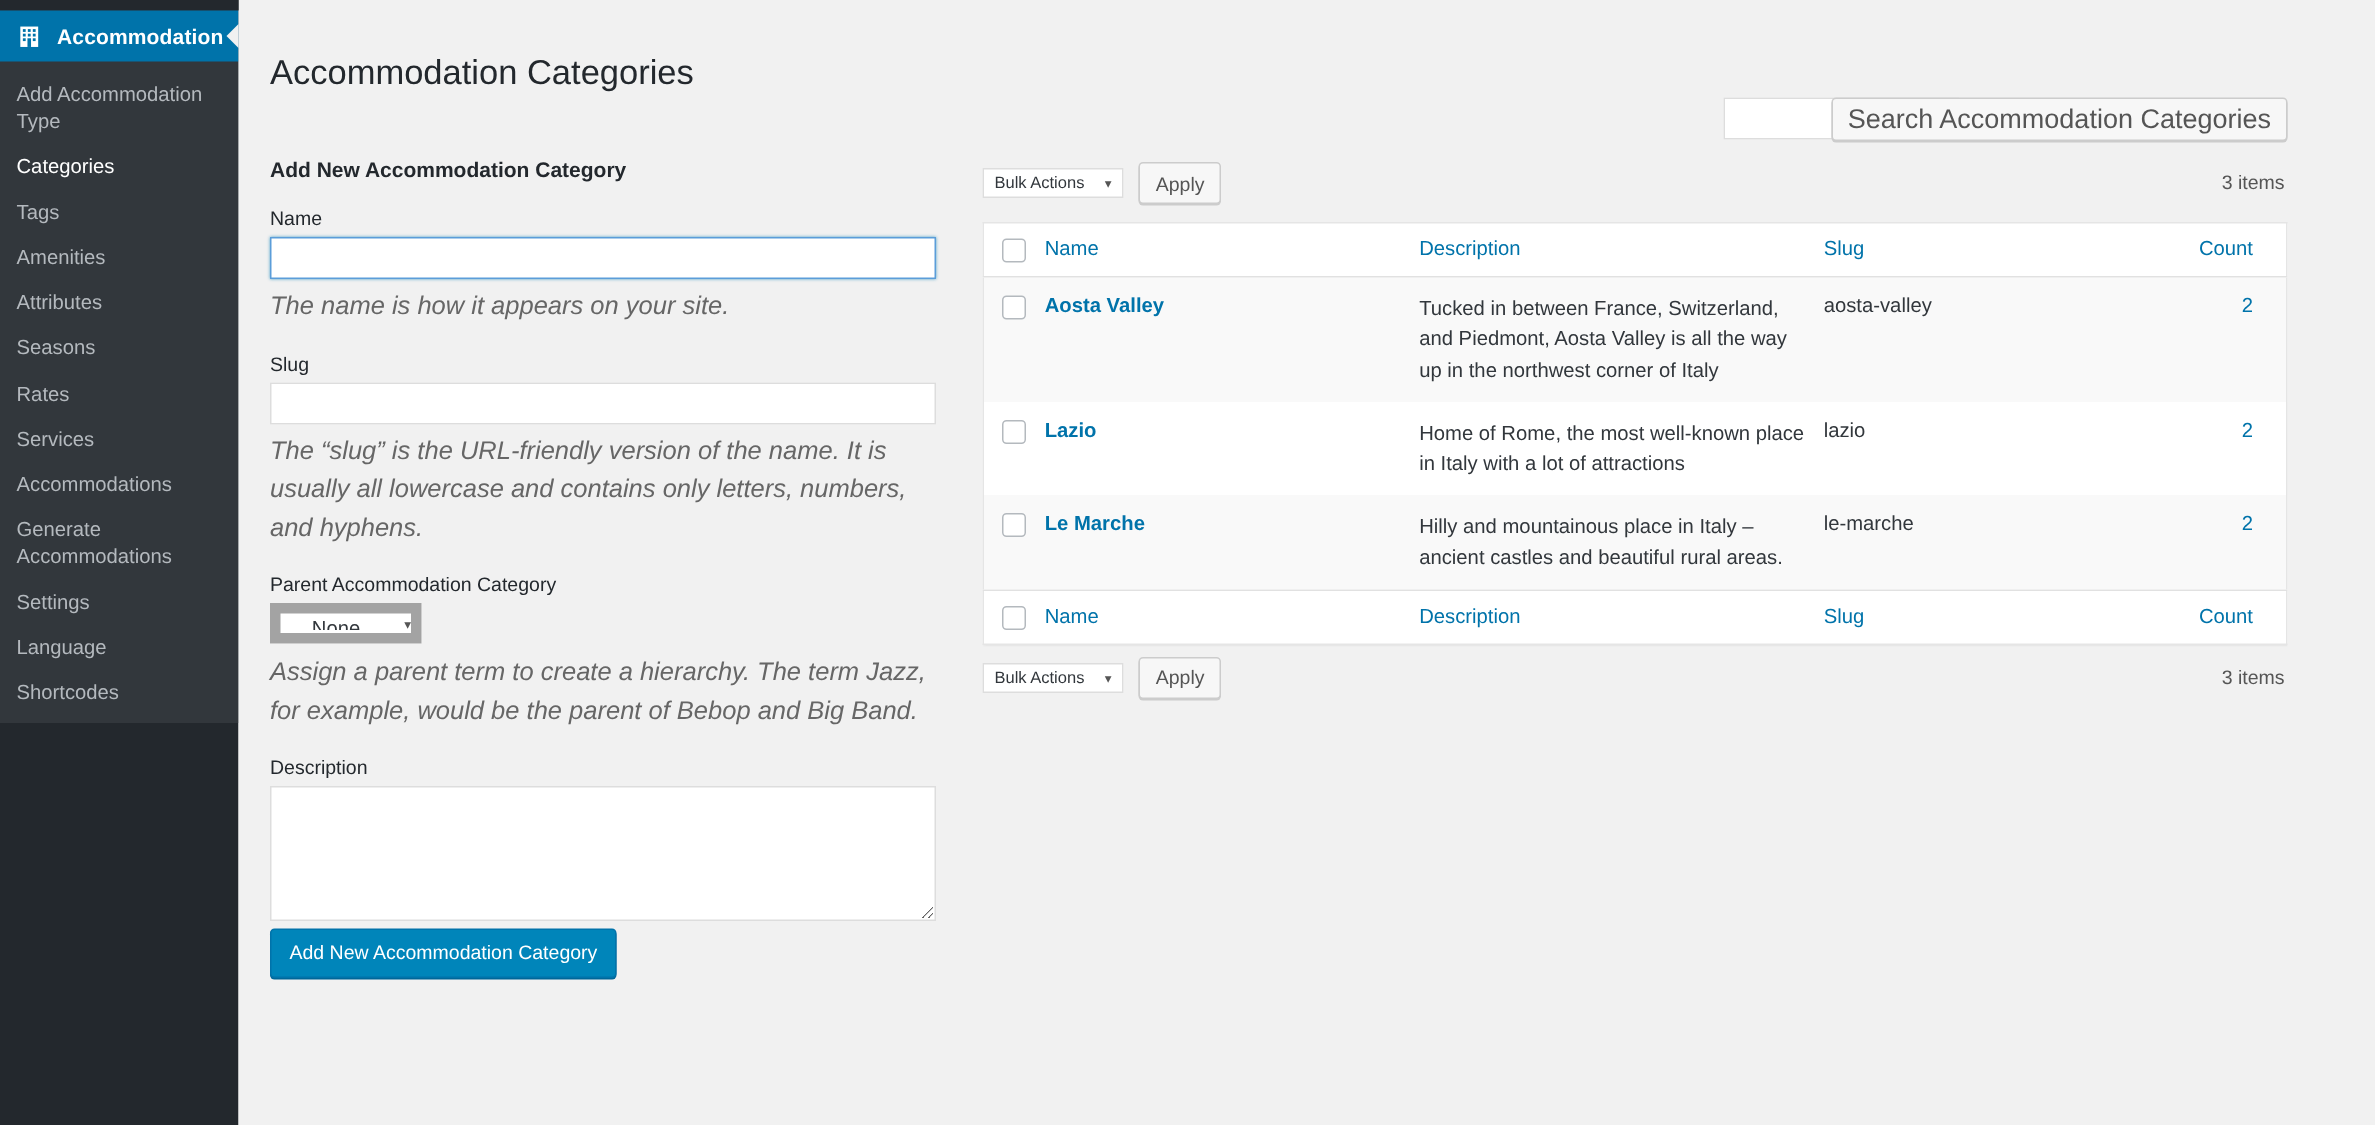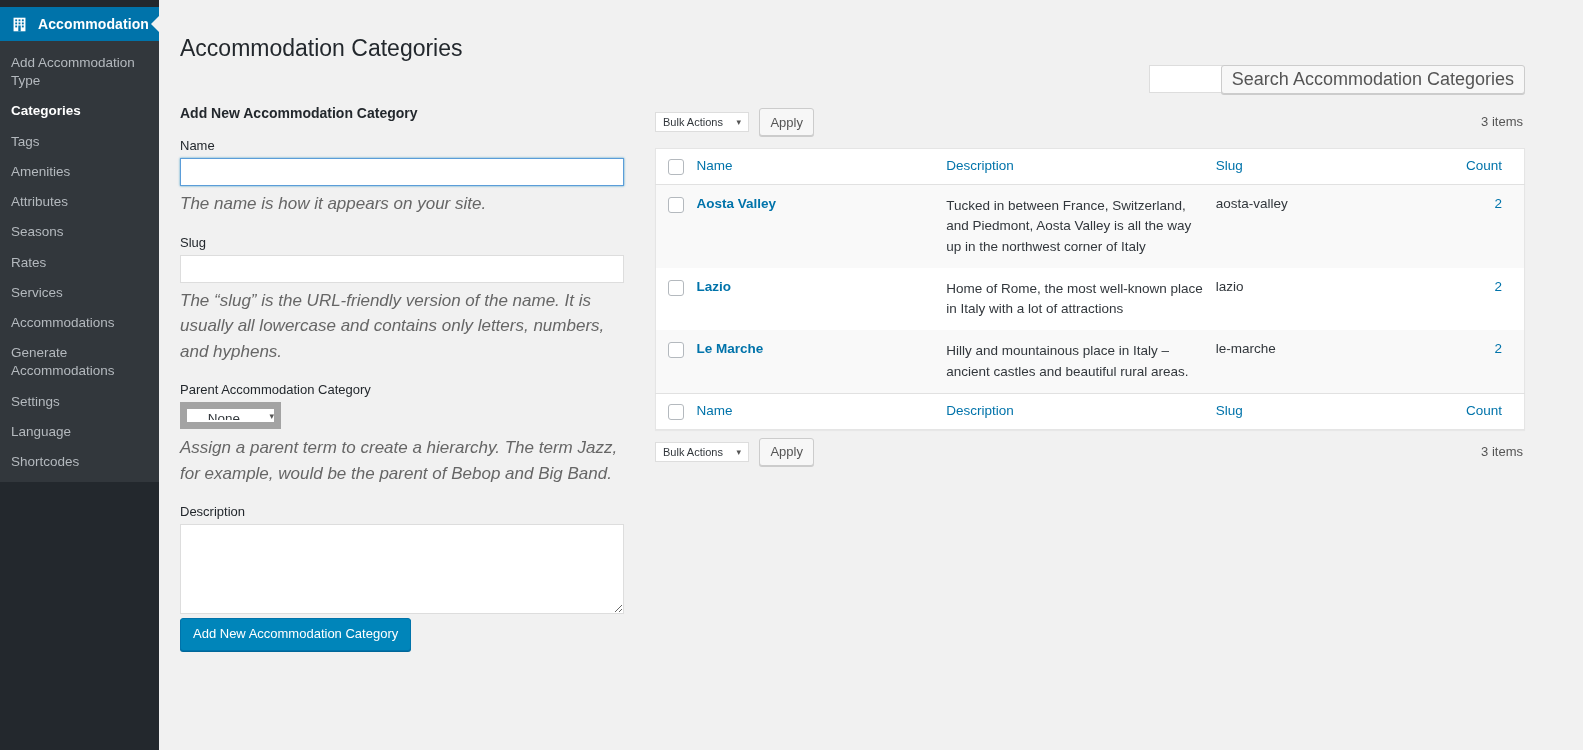--- a/index.html
+++ b/index.html
@@ -78,21 +78,21 @@
   }
   .sidebar-list li {
     padding: 6px 9px 6px 11px;
     font-size: 13.5px;
     line-height: 1.35;
     color: #b4b9be;
     cursor: pointer;
   }
   .sidebar-list li.active {
     color: #fff;
-    font-weight: 700;
+    font-weight: 400;
   }
 
   
   .content {
     position: absolute;
     top: 7px; left: 159px;
     width: 1424px; height: 743px;
     background: #f1f1f1;
     padding: 0;
   }

